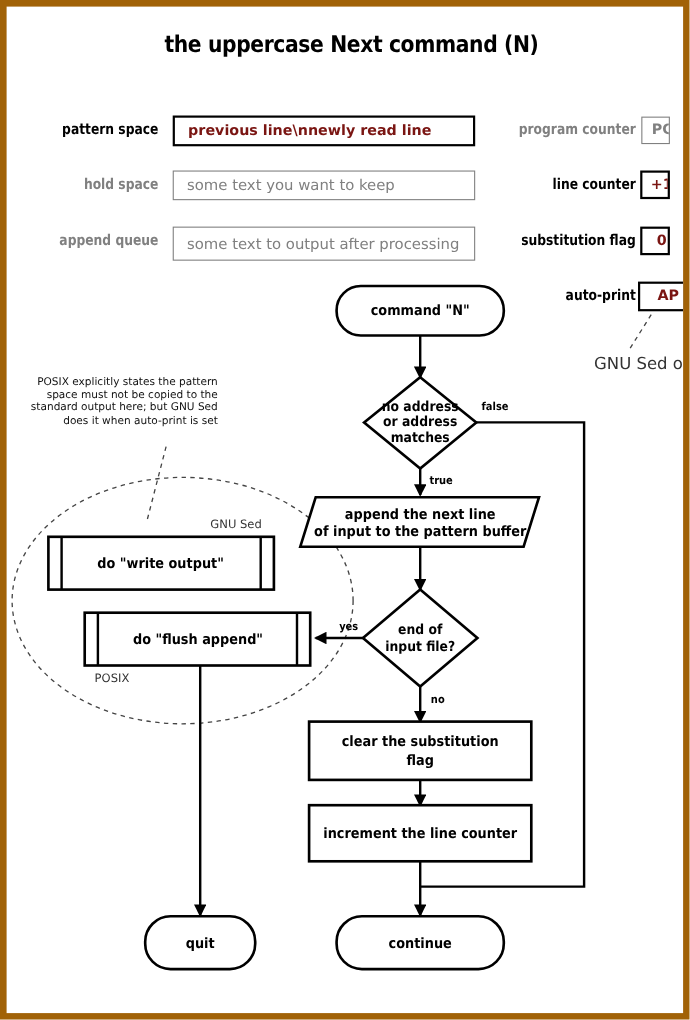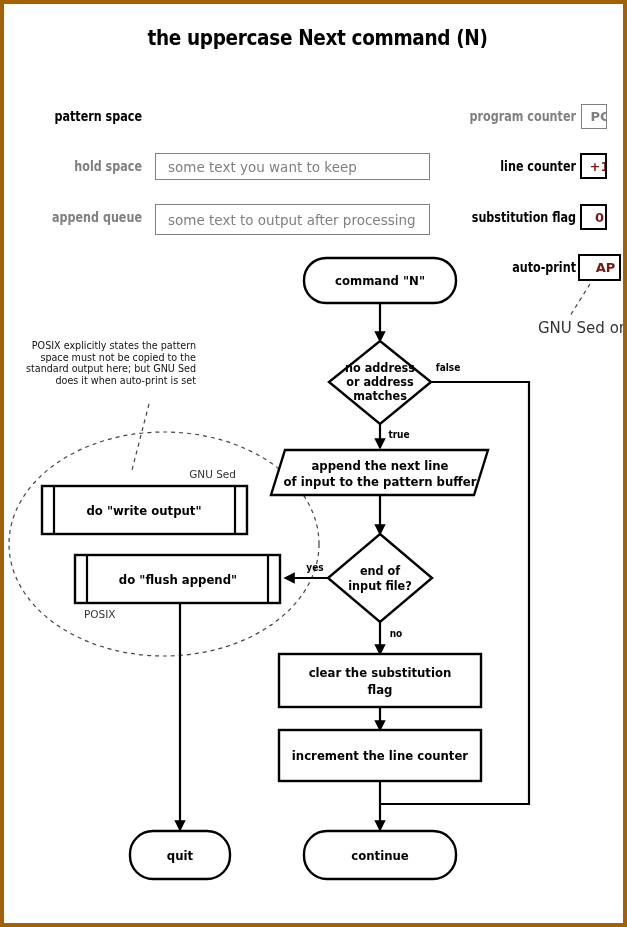--- a/index.html
+++ b/index.html
@@ -6,21 +6,21 @@
   html, body {
     margin: 0;
     padding: 0;
     background: #ffffff;
   }
   #canvas {
     position: relative;
     width: 627px;
     height: 927px;
     background: #ffffff;
-    border: 4px solid #a16207;
+    border: 6px solid #a16207;
     box-sizing: border-box;
     overflow: hidden;
     font-family: "Liberation Sans", sans-serif;
   }
 
   
   #title {
     position: absolute;
     left: 0;
     top: 22px;
@@ -140,20 +140,21 @@
   .leader { stroke: #444444; stroke-width: 1.2; stroke-dasharray: 4 4; fill: none; }
 </style>
 </head>
 <body>
 
 <div id="canvas">
 
   <div id="title">the uppercase Next command (N)</div>
 
   <div class="state-label left lbl-active" style="left:0px; top:106px; width:138px;">pattern space</div>
+  <div class="state-box wide box-active" style="left:151px; top:99px; width:275px; height:28px;">previous line\nnewly read line</div>
 
   <div class="state-label left lbl-inactive" style="left:0px; top:156px; width:138px;">hold space</div>
   <div class="state-box wide box-inactive" style="left:151px; top:149px; width:275px; height:27px;">some text you want to keep</div>
 
   <div class="state-label left lbl-inactive" style="left:0px; top:207px; width:138px;">append queue</div>
   <div class="state-box wide box-inactive" style="left:151px; top:200px; width:275px; height:31px;">some text to output after processing</div>
 
   <div class="state-label right lbl-inactive" style="left:410px; top:106px; width:162px;">program counter</div>
   <div class="state-box small box-inactive" style="left:577px; top:100px; width:26px; height:25px;">PC</div>
 

